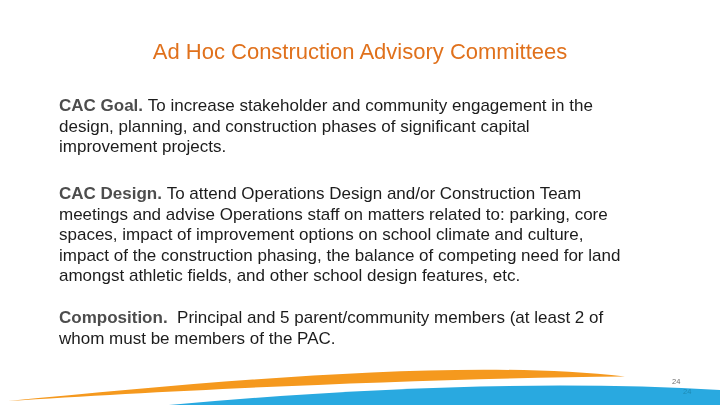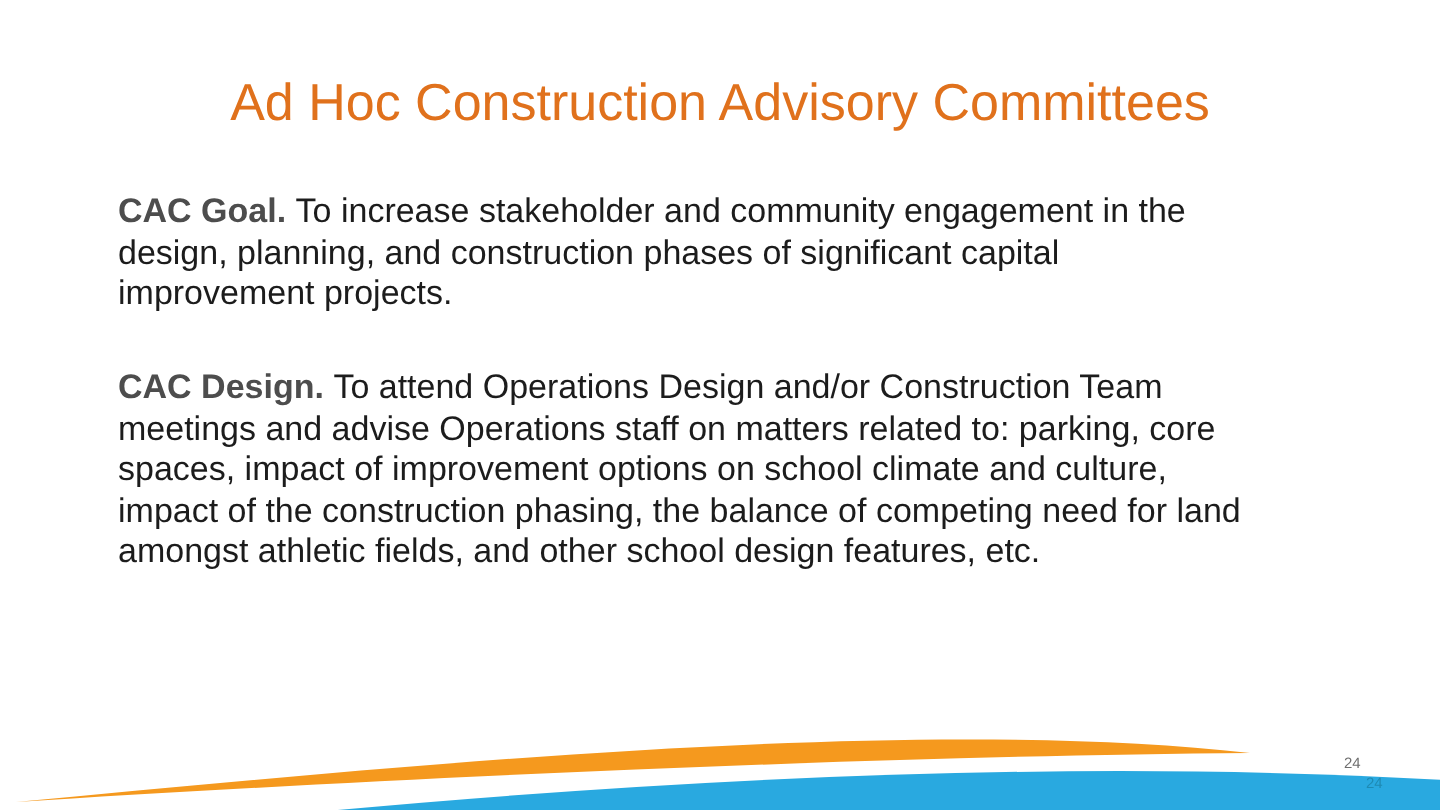--- a/index.html
+++ b/index.html
@@ -2,21 +2,21 @@
 <html style="--title: #E0711C; --lead: #4D4D4D; --body-text: #1C1C1C; --swoosh-orange: #F5991E; --swoosh-blue: #29A9E0; --page-number: #6E6E6E;"><head>
 <meta charset="utf-8">
 <style>
   html,body{margin:0;padding:0;background:#fff;}
   .slide{
     position:relative;width:720px;height:405px;background:#ffffff;
     overflow:hidden;font-family:"Liberation Sans",sans-serif;
   }
   .title{
     position:absolute;top:38px;left:0;width:720px;margin:0;
-    text-align:center;font-size:26px;font-weight:400;line-height:27px;
+    text-align:center;font-size:22px;font-weight:400;line-height:27px;
     color:var(--title,#E0711C);
   }
   .para{
     position:absolute;left:59px;width:655px;margin:0;
     font-size:17px;line-height:20.5px;font-weight:400;
     color:var(--body-text,#1C1C1C);
   }
   .para strong{font-weight:700;color:var(--lead,#4D4D4D);}
   .para .ptext{white-space:pre;}
   .p1{top:96px}
@@ -44,20 +44,22 @@
   <p class="para p1"><strong>CAC Goal.</strong><span class="ptext">&nbsp;To increase stakeholder and community engagement in the
 design, planning, and construction phases of significant capital
 improvement projects.</span></p>
 
   <p class="para p2"><strong>CAC Design.</strong><span class="ptext">&nbsp;To attend Operations Design and/or Construction Team
 meetings and advise Operations staff on matters related to: parking, core
 spaces, impact of improvement options on school climate and culture,
 impact of the construction phasing, the balance of competing need for land
 amongst athletic fields, and other school design features, etc.</span></p>
 
+  <p class="para p3"><strong>Composition.</strong><span class="ptext">&nbsp;&nbsp;Principal and 5 parent/community members (at least 2 of
+whom must be members of the PAC.</span></p>
 
   <svg class="swoosh" viewBox="0 0 720 405" xmlns="http://www.w3.org/2000/svg" aria-hidden="true">
     <path class="blue-swoosh" d="M 158 406 Q 480 376 722 390 L 722 406 Z"></path>
     <path class="orange-swoosh" d="M 8 401 C 220 381 460 358 625 376.5 C 430 378 180 390 8 401 Z"></path>
   </svg>
 
   <div class="page-num-shadow">24</div>
   <div class="page-num">24</div>
 
 </div>

